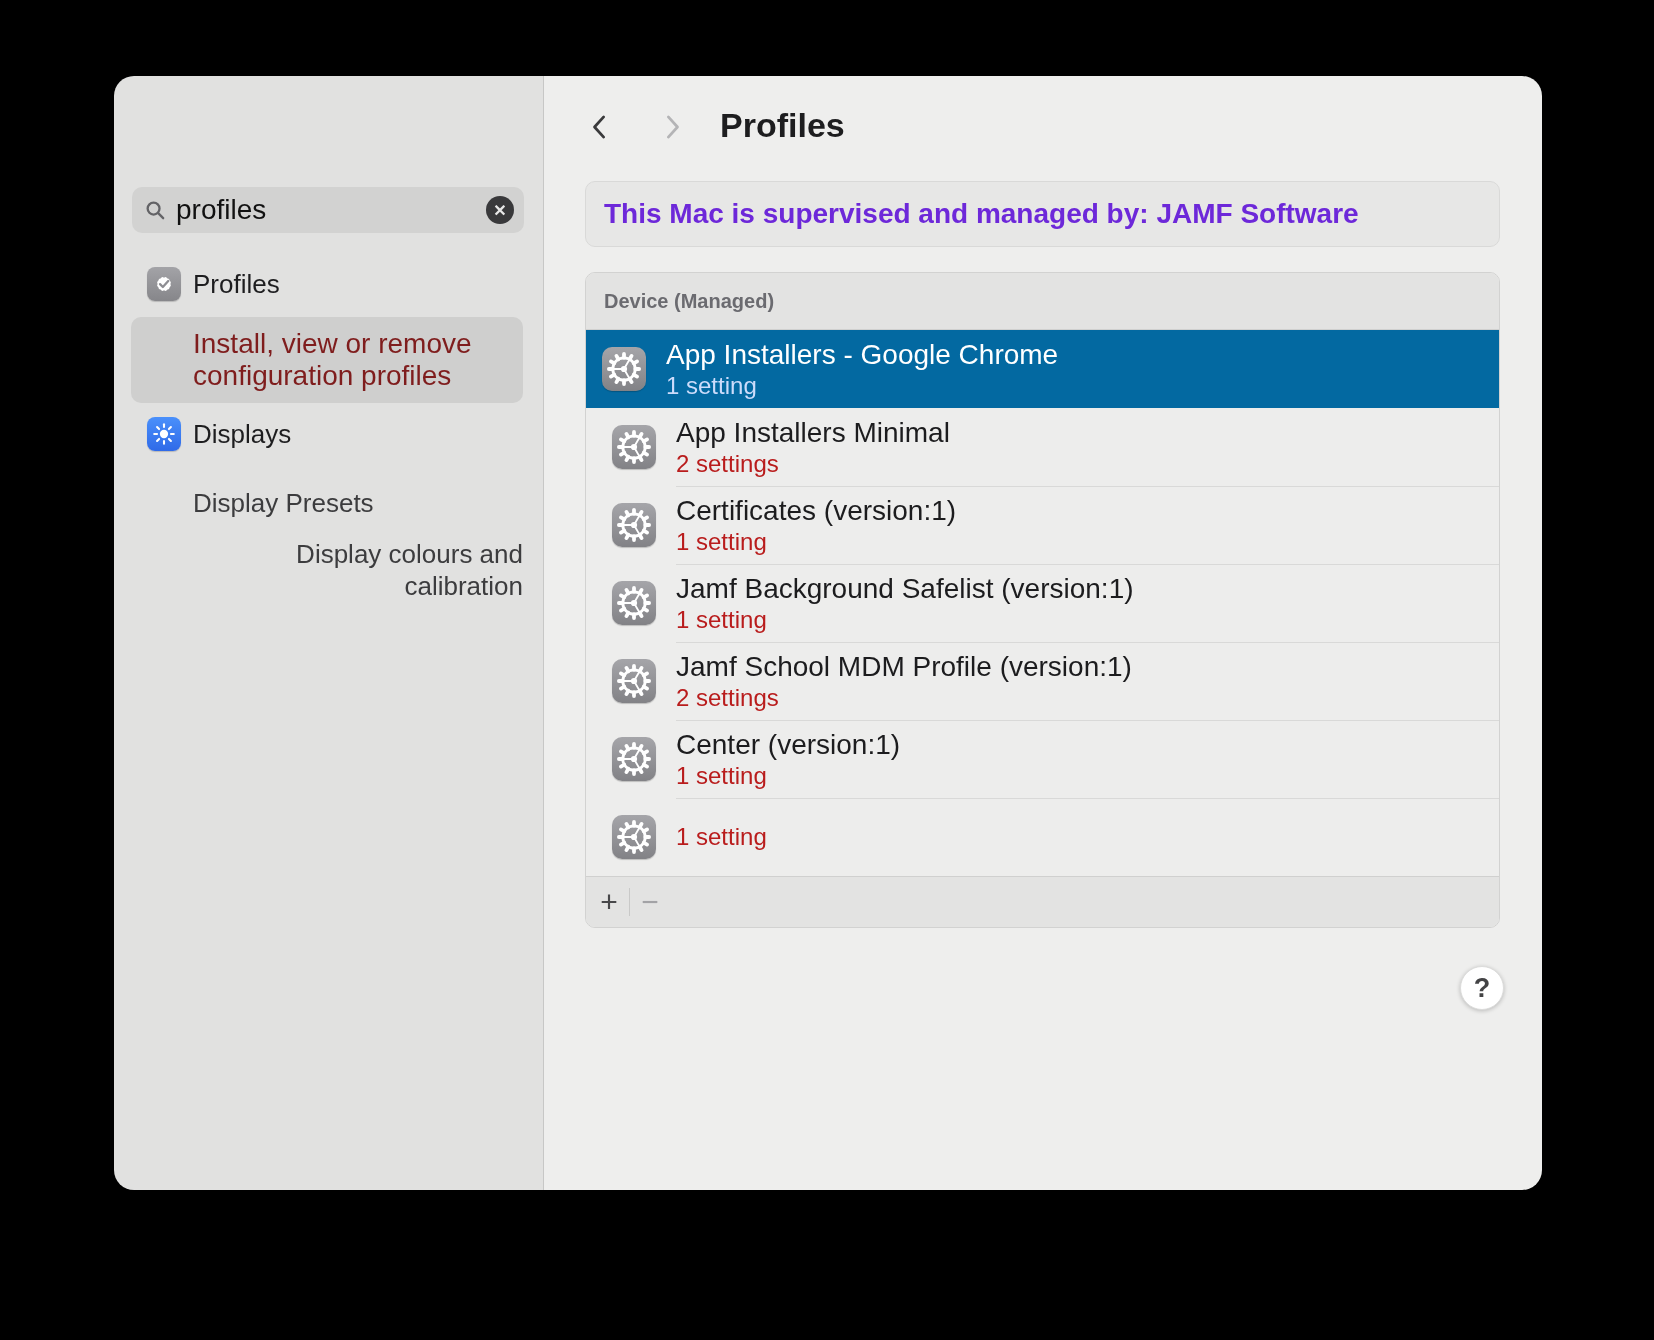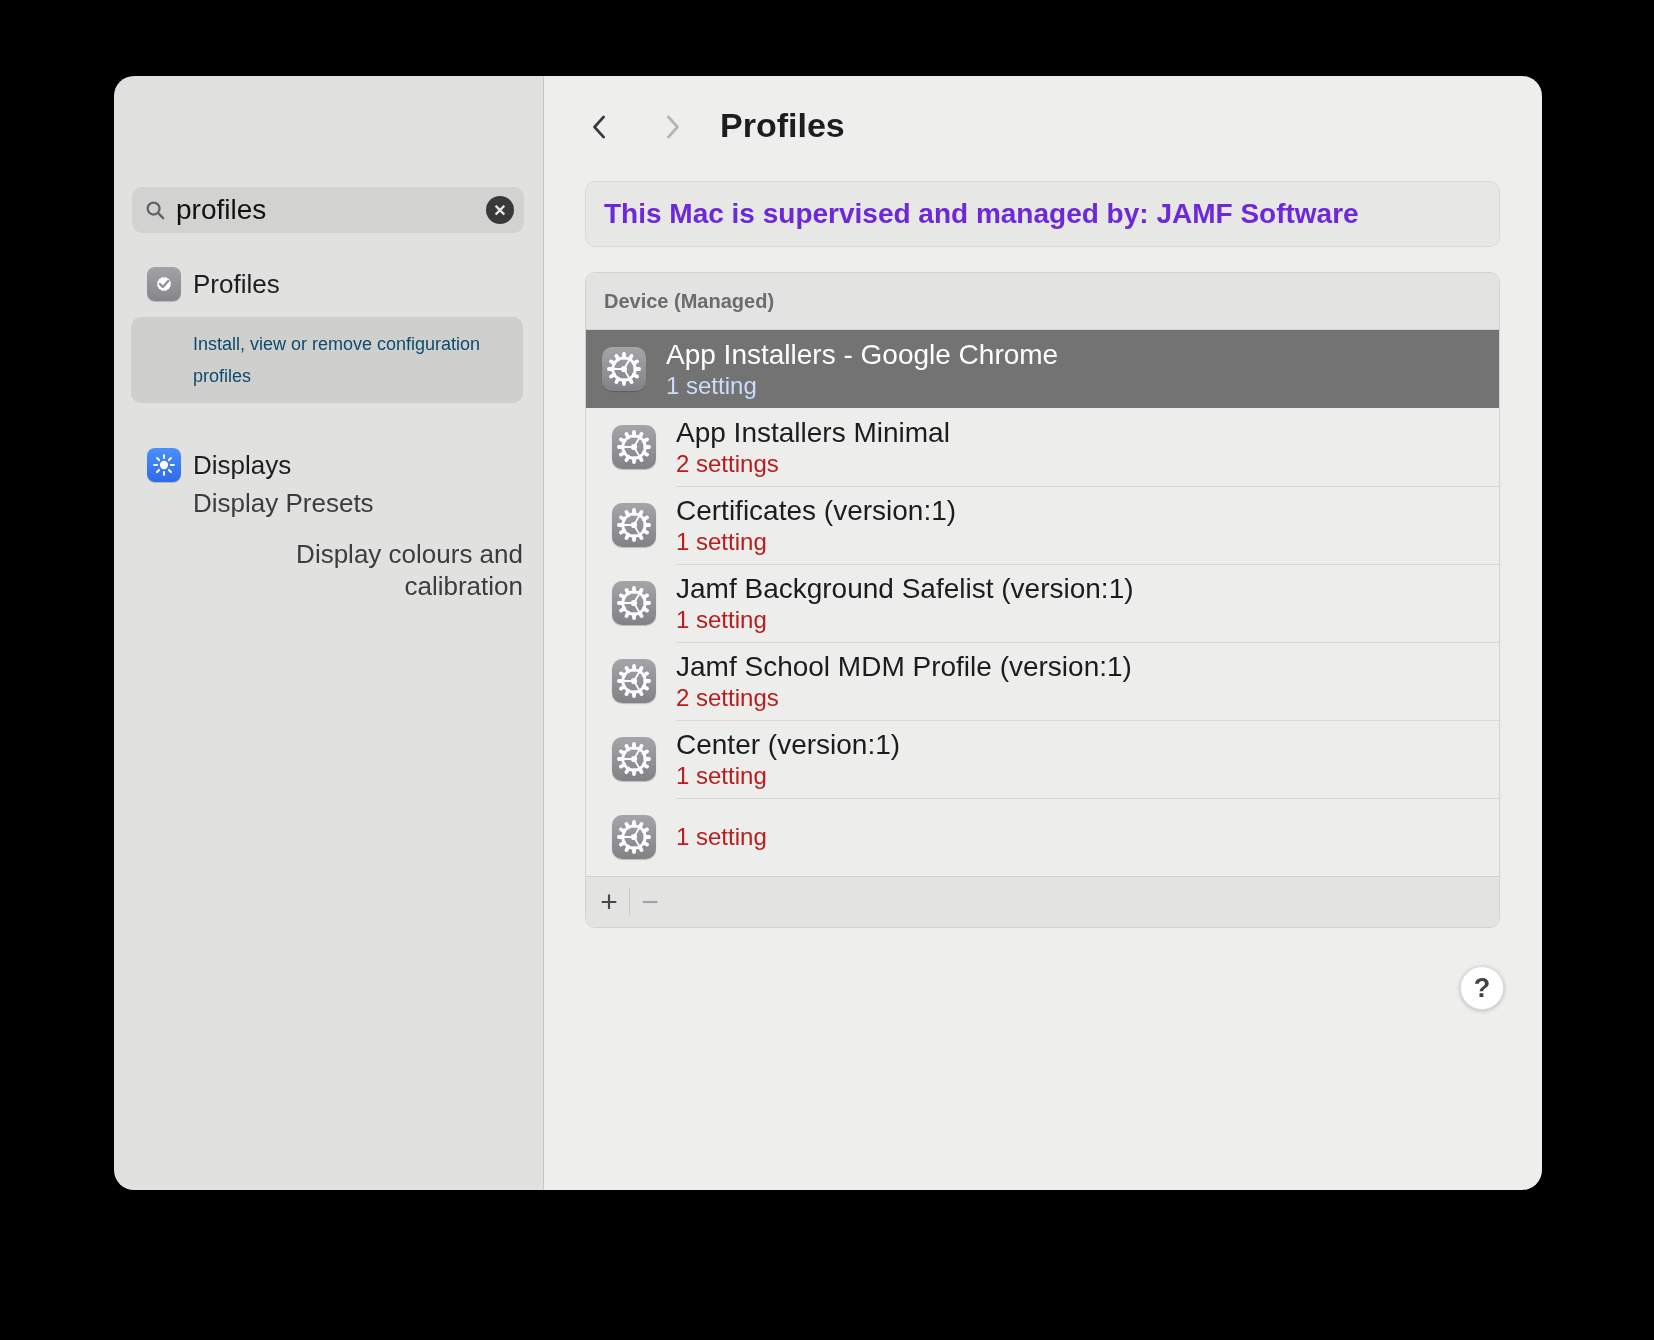--- a/index.html
+++ b/index.html
@@ -20,22 +20,22 @@
     display:flex;align-items:center;justify-content:center;font-size:16px;font-weight:bold;cursor:pointer;}
   .side-row{position:absolute;left:0;width:429px;display:flex;align-items:center;cursor:default;}
   .app-icon{width:34px;height:34px;border-radius:8px;flex:0 0 34px;margin-left:33px;
     display:flex;align-items:center;justify-content:center;box-shadow:0 1px 1px rgba(0,0,0,.18);}
   .app-icon.gray{background:linear-gradient(#a3a3a7,#86868a);}
   .app-icon.blue{background:linear-gradient(#4a90fb,#2f6ae8);}
   .app-icon.white{background:#fff;}
   .side-label{margin-left:12px;font-size:26px;color:#1d1d1f;}
   .sub-label{position:absolute;left:79px;font-size:26px;color:#3c3c3e;text-align:right;}
   .highlight{position:absolute;left:17px;top:241px;width:392px;height:86px;border-radius:10px;
-    background:#cfcfce;box-sizing:border-box;padding:11px 24px 0 62px;font-size:18px;
-    line-height:32px;color:#0c4a6e;cursor:default;}
+    background:#cfcfce;box-sizing:border-box;padding:11px 24px 0 62px;font-size:28px;
+    line-height:32px;color:#7f1d1d;cursor:default;}
   
   .content{position:relative;flex:1;background:#eeeeed;}
   .nav-btn{position:absolute;top:33px;width:36px;height:36px;display:flex;align-items:center;
     justify-content:center;cursor:pointer;}
   .nav-back{left:38px;}
   .nav-fwd{left:110px;}
   .page-title{position:absolute;left:176px;top:30px;font-size:34px;font-weight:bold;color:#1d1d1f;}
   .banner{position:absolute;left:41px;top:105px;width:915px;height:66px;border-radius:10px;
     background:#e7e7e6;border:1px solid #d9d9d8;box-sizing:border-box;display:flex;align-items:center;}
   .banner span{margin-left:18px;font-size:28px;font-weight:bold;color:#6d28d9;}
@@ -43,21 +43,21 @@
     background:#ededec;overflow:hidden;box-sizing:border-box;}
   .list-header{height:56px;background:#e3e3e2;border-bottom:1px solid #d0d0cf;display:flex;align-items:center;}
   .list-header span{margin-left:18px;font-size:20px;font-weight:600;color:#6b6b70;}
   .row{position:relative;height:78px;display:flex;align-items:center;padding-left:26px;cursor:default;}
   .row .p-icon{width:44px;height:44px;border-radius:10px;flex:0 0 44px;
     background:linear-gradient(#a5a5a9,#828286);display:flex;align-items:center;justify-content:center;
     box-shadow:0 1px 1px rgba(0,0,0,.2);}
   .row .texts{margin-left:20px;display:flex;flex-direction:column;justify-content:center;}
   .row .title{font-size:28px;color:#1c1c1e;line-height:34px;}
   .row .subtitle{font-size:24px;color:#b91c1c;line-height:28px;}
-  .row.selected{background:#737373;padding-left:16px;}
+  .row.selected{background:#0369a1;padding-left:16px;}
   .row.selected .title{color:#fff;}
   .row.selected .subtitle{color:#ccdcfb;}
   .row.lined::before{content:"";position:absolute;left:90px;right:0;top:0;height:1px;background:#d9d9d8;}
   .list-footer{height:50px;background:#e3e3e2;border-top:1px solid #d0d0cf;display:flex;align-items:center;}
   .pm-btn{width:40px;height:50px;display:flex;align-items:center;justify-content:center;
     font-size:30px;cursor:pointer;}
   .pm-add{color:#48484a;margin-left:3px;}
   .pm-sep{width:1px;height:28px;background:#c9c9c8;}
   .pm-remove{color:#a3a3a6;}
   .help-btn{position:absolute;left:916px;top:890px;width:44px;height:44px;border-radius:50%;
@@ -152,21 +152,21 @@
       <span class="app-icon gray">
         <svg width="30" height="30">
             <use href="#seal"></use>
           </svg>
       </span>
       <span class="side-label">Profiles</span>
     </div>
 
     <div class="highlight">Install, view or remove configuration profiles</div>
 
-    <div class="side-row" style="top:372px;height:34px;">
+    <div class="side-row" style="top:341px;height:34px;">
       <span class="app-icon blue">
         <svg width="32" height="32">
             <use href="#sun"></use>
           </svg>
       </span>
       <span class="side-label">Displays</span>
     </div>
 
     <div class="sub-label" style="top:412px;">Display Presets</div>
 

